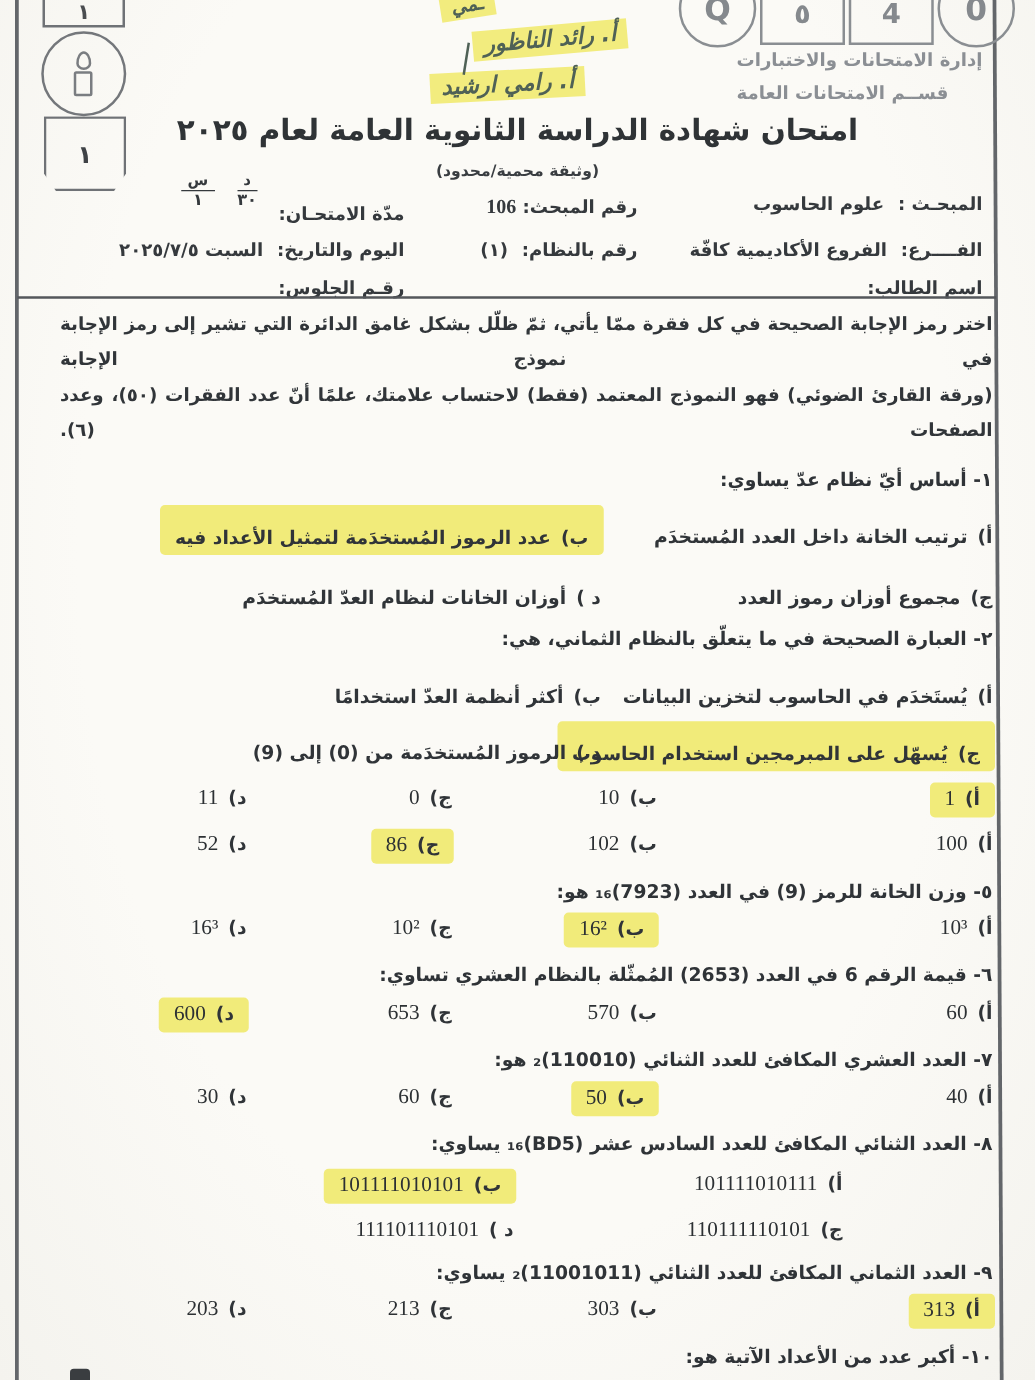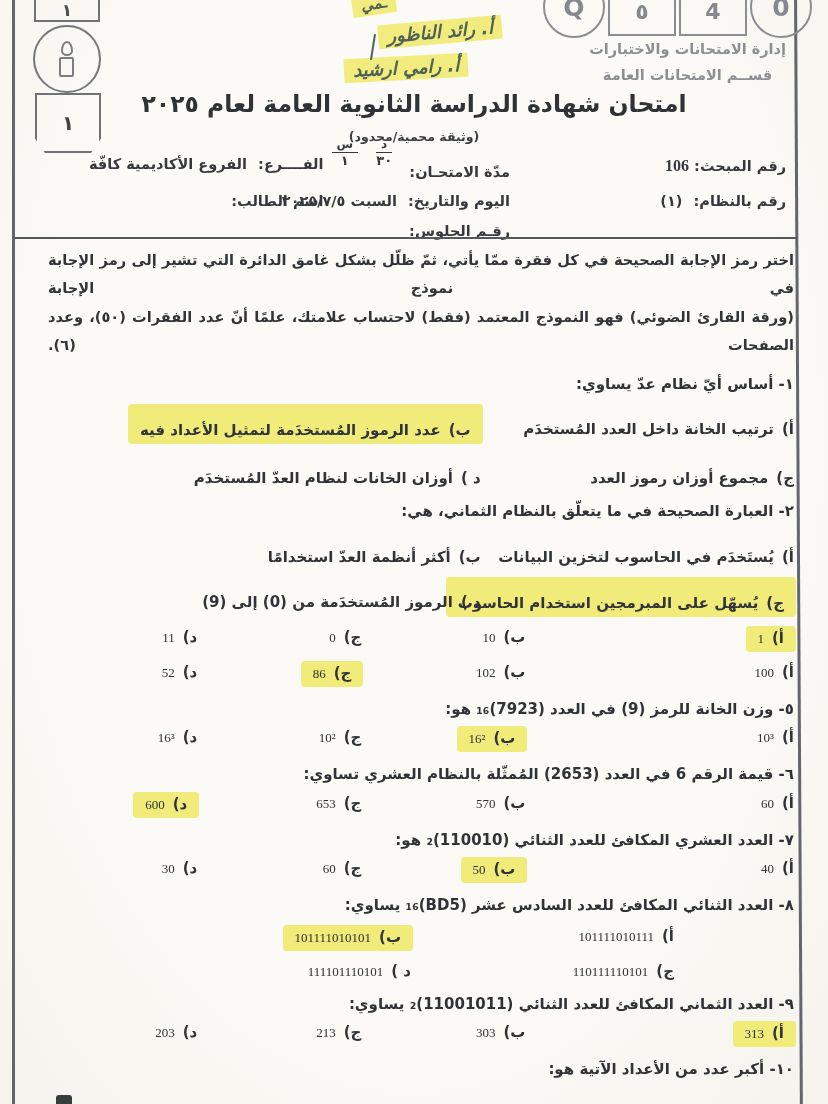--- a/index.html
+++ b/index.html
@@ -25,21 +25,21 @@
   .sbox2{position:absolute;left:35px;top:93px;width:62px;height:56px;border:2.5px solid #6f7276;
     clip-path:polygon(0 0,100% 0,100% 76%,85% 100%,15% 100%,0 76%);
     display:flex;align-items:center;justify-content:center;font-size:20px;font-weight:bold;color:#3f4246;}
 
   
   .code-row{position:absolute;top:-24px;right:16px;display:flex;direction:ltr;gap:3px;align-items:flex-start;}
   .code{display:flex;align-items:center;justify-content:center;color:#85898d;font-weight:bold;border:2.5px solid #8a8e92;}
   .code.circle{width:58px;height:58px;border-radius:50%;font-size:25px;}
   .code.box{width:64px;height:46px;margin-top:10px;font-size:22px;}
 
-  .dept{position:absolute;top:36px;right:42px;text-align:center;color:#8b8f94;font-weight:bold;
+  .dept{position:absolute;top:36px;right:42px;text-align:left;color:#8b8f94;font-weight:bold;
     font-size:14.5px;line-height:1.8;}
 
   
   .hw{position:absolute;background:#f2ec7e;color:#4f6156;font-style:italic;font-weight:bold;
     white-space:nowrap;padding:1px 9px 2px;}
   .hw.frag{top:-6px;left:352px;font-size:15px;transform:rotate(-9deg);}
   .hw.n1{top:20px;left:378px;font-size:18px;transform:rotate(-5deg);}
   .hw.n2{top:56px;left:344px;font-size:18px;transform:rotate(-3deg);}
   .hw-stroke{position:absolute;top:34px;left:372px;width:2px;height:26px;background:#4f6156;transform:rotate(9deg);}
 
@@ -66,21 +66,21 @@
     text-align:justify;text-align-last:justify;}
   .questions{margin-top:8px;}
   .q{margin-top:13px;}
   .q-text{font-size:15px;line-height:1.5;color:#2f3337;}
   .opts{display:grid;margin-top:8px;font-size:15px;}
   .opts.n4{grid-template-columns:36% 22% 22% 20%;}
   .opts.w2{grid-template-columns:42% 58%;row-gap:13px;margin-top:11px;}
   .opts.n2{grid-template-columns:1fr 1fr;row-gap:13px;margin-top:10px;padding-right:120px;padding-left:100px;}
   .opt{display:inline-flex;gap:8px;align-items:baseline;justify-self:start;white-space:nowrap;color:#303438;}
   .opt.hl{background:#f1eb7a;padding:1px 10px 3px;border-radius:2px;box-shadow:0 0 0 2px #f1eb7a;}
-  .ovl.num{font-family:"Liberation Serif","DejaVu Serif",serif;font-weight:normal;font-size:13px;color:#2c3033;}
+  .ovl.num{font-family:"Liberation Serif","DejaVu Serif",serif;font-weight:normal;font-size:17px;color:#2c3033;}
   .ovl.ar{font-weight:bold;margin-top:14px;}
   .olb{font-weight:bold;}
 
   .bmark{position:absolute;left:56px;bottom:0;width:16px;height:9px;background:#3a3d40;border-radius:3px 3px 0 0;}
 </style>
 </head>
 <body>
 
 <div class="page">
   <div class="rule-left"></div>
@@ -121,20 +121,24 @@
 
   <span class="hw frag">ـمي</span>
   <span class="hw n1">أ. رائد الناظور</span>
   <span class="hw n2">أ. رامي ارشيد</span>
   <div class="hw-stroke"></div>
 
   <h1 class="title">امتحان شهادة الدراسة الثانوية العامة لعام ٢٠٢٥</h1>
   <div class="subtitle">(وثيقة محمية/محدود)</div>
 
   <div class="meta">
+    <div class="mcell">
+      <span class="mlab">المبحـث :</span>
+      <span class="mval">علوم الحاسوب</span>
+    </div>
     <div class="mcell">
       <span class="mlab">رقم المبحث:</span>
       <span class="mval num" dir="ltr">106</span>
     </div>
     <div class="mcell">
       <span class="mlab">مدّة الامتحـان:</span>
       <span class="dur">
         <span class="du">
           <span class="u">د</span>
           <span class="v">٣٠</span>

